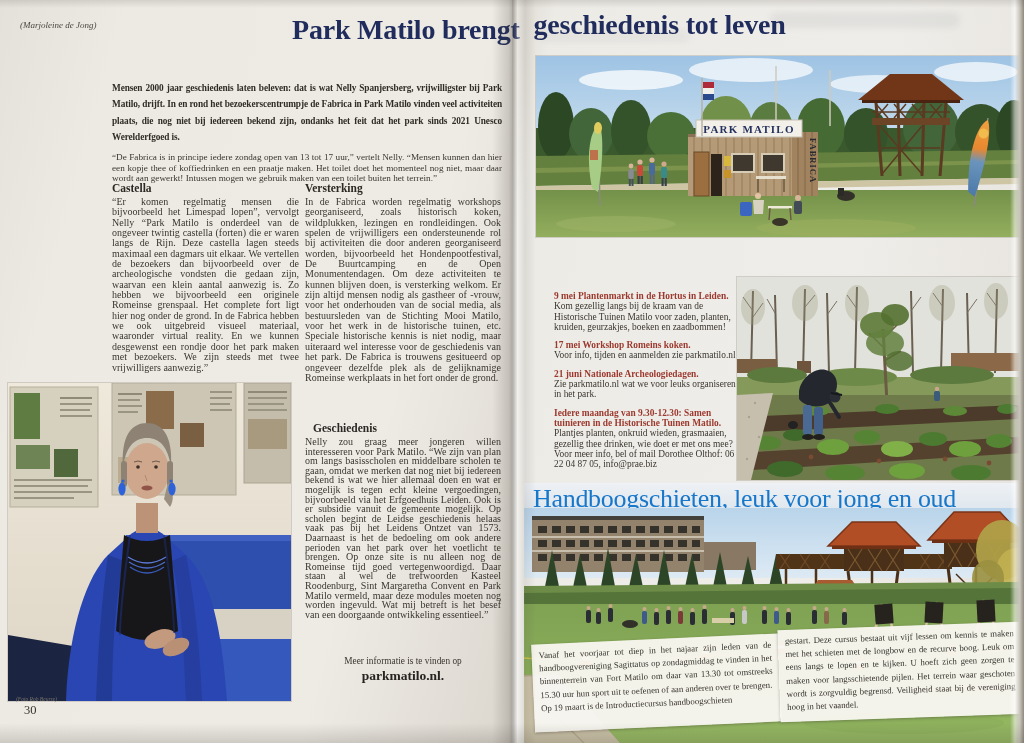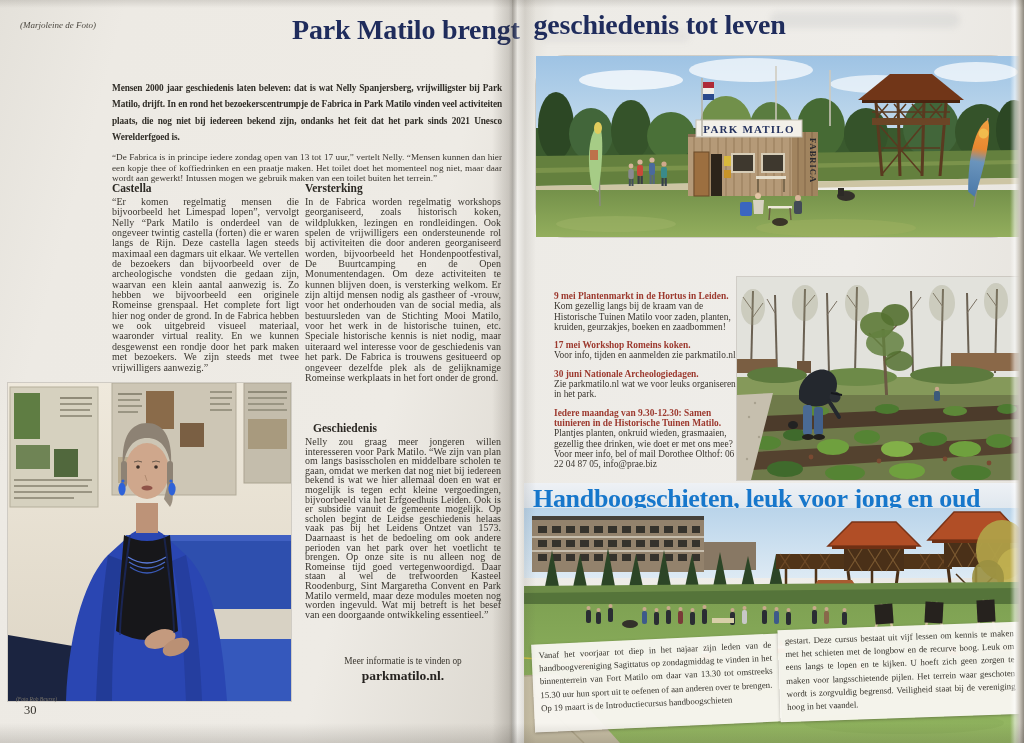--- a/index.html
+++ b/index.html
@@ -40,30 +40,30 @@
   .b-geschiedenis{left:305px;top:437px;width:196px;line-height:9.6px;}
   .more-info{left:305px;top:656px;width:196px;text-align:center;font-size:9.3px;color:#3a362f;}
   .website{left:305px;top:668px;width:196px;text-align:center;font-weight:bold;font-size:13.5px;color:#262320;}
 
   .photo{box-shadow:0 0 0 1px rgba(120,112,98,.25);}
   .photo svg{display:block;}
   .woman-photo{left:8px;top:383px;width:283px;height:318px;}
   .photo-credit{left:16px;top:696px;font-size:5.5px;font-style:italic;color:#7a756a;}
   .page-number{left:24px;top:703px;font-size:12.5px;color:#36332d;}
 
-  .visitor-photo{left:536px;top:56px;width:484px;height:181px;border-radius:29px;}
+  .visitor-photo{left:536px;top:56px;width:484px;height:181px;}
   .activities-head{left:538px;top:240px;width:480px;color:#273266;font-weight:bold;font-size:30px;letter-spacing:-0.4px;white-space:nowrap;}
   .events{left:538px;top:291px;width:201px;}
   .event{margin-bottom:8px;margin-left:16px;}
   .event-title{font-weight:bold;font-size:9.4px;line-height:10.3px;color:#9c392e;}
   .event-body{font-size:9.4px;line-height:10.3px;color:#3a362f;}
   .garden-photo{left:737px;top:277px;width:283px;height:203px;}
 
   .archery-band{left:524px;top:483px;width:496px;height:26px;background:linear-gradient(180deg,#eef1f5,#dfe7ee);}
-  .archery-head{left:533px;top:484px;width:487px;color:#1777cb;font-weight:bold;font-size:26px;letter-spacing:-0.3px;white-space:nowrap;}
+  .archery-head{left:533px;top:484px;width:487px;color:#1777cb;font-weight:normal;font-size:26px;letter-spacing:-0.3px;white-space:nowrap;}
   .archery-photo{left:524px;top:508px;width:500px;height:235px;box-shadow:none;}
   .arch-box{position:absolute;background:rgba(248,246,240,.96);color:#35322b;font-size:8.8px;line-height:13.2px;
     padding:5px 7px;box-shadow:0 1px 3px rgba(40,35,28,.35);text-align:justify;}
   .arch-box.b1{left:533px;top:639px;width:233px;height:78px;transform:rotate(-2.6deg);white-space:pre-line;}
   .arch-box.b2{left:779px;top:626px;width:229px;height:82px;transform:rotate(-2deg);}
 
   .ghost{position:absolute;left:770px;top:12px;width:190px;height:16px;border-radius:8px;
     background:rgba(110,115,130,.10);filter:blur(3px);}
   .ghost2{position:absolute;left:540px;top:30px;width:150px;height:12px;border-radius:6px;
     background:rgba(110,115,130,.07);filter:blur(3px);}
@@ -78,21 +78,21 @@
   <div class="page page-right"></div>
 
   <div class="ghost"></div>
   <div class="ghost2"></div>
 
   <div class="abs spread-title">
     <span class="t1">Park Matilo brengt</span>
     <span class="t2">geschiedenis tot leven</span>
   </div>
 
-  <div class="abs byline">(Marjoleine de Foto)</div>
+  <div class="abs byline">(Marjoleine de Jong)</div>
   <div class="abs intro">Mensen 2000 jaar geschiedenis laten beleven: dat is wat Nelly Spanjersberg, vrijwilligster bij Park Matilo, drijft. In en rond het bezoekerscentrumpje de Fabrica in Park Matilo vinden veel activiteiten plaats, die nog niet bij iedereen bekend zijn, ondanks het feit dat het park sinds 2021 Unesco Werelderfgoed is.</div>
   <div class="abs lead-quote">“De Fabrica is in principe iedere zondag open van 13 tot 17 uur,” vertelt Nelly. “Mensen kunnen dan hier een kopje thee of koffiedrinken en een praatje maken. Het toilet doet het momenteel nog niet, maar daar wordt aan gewerkt! Intussen mogen we gebruik maken van een toilet buiten het terrein.”</div>
 
   <div class="abs sec-head h-castella">Castella</div>
   <div class="abs sec-body b-castella">“Er komen regelmatig mensen die bijvoorbeeld het Limespad lopen”, vervolgt Nelly “Park Matilo is onderdeel van de ongeveer twintig castella (forten) die er waren langs de Rijn. Deze castella lagen steeds maximaal een dagmars uit elkaar. We vertellen de bezoekers dan bijvoorbeeld over de archeologische vondsten die gedaan zijn, waarvan een klein aantal aanwezig is. Zo hebben we bijvoorbeeld een originele Romeinse grenspaal. Het complete fort ligt hier nog onder de grond. In de Fabrica hebben we ook uitgebreid visueel materiaal, waaronder virtual reality. En we kunnen desgewenst een rondje door het park maken met bezoekers. We zijn steeds met twee vrijwilligers aanwezig.”</div>
 
   <div class="abs sec-head h-versterking">Versterking</div>
   <div class="abs sec-body b-versterking">In de Fabrica worden regelmatig workshops georganiseerd, zoals historisch koken, wildplukken, lezingen en rondleidingen. Ook spelen de vrijwilligers een ondersteunende rol bij activiteiten die door anderen georganiseerd worden, bijvoorbeeld het Hondenpootfestival, De Buurtcamping en de Open Monumentendagen. Om deze activiteiten te kunnen blijven doen, is versterking welkom. Er zijn altijd mensen nodig als gastheer of -vrouw, voor het onderhouden van de social media, als bestuursleden van de Stichting Mooi Matilo, voor het werk in de historische tuinen, etc. Speciale historische kennis is niet nodig, maar uiteraard wel interesse voor de geschiedenis van het park. De Fabrica is trouwens gesitueerd op ongeveer dezelfde plek als de gelijknamige Romeinse werkplaats in het fort onder de grond.</div>
 
   <div class="abs sec-head h-geschiedenis">Geschiedenis</div>
@@ -368,21 +368,21 @@
   <div class="abs events">
     <div class="event">
       <div class="event-title">9 mei Plantenmarkt in de Hortus in Leiden.</div>
       <div class="event-body">Kom gezellig langs bij de kraam van de Historische Tuinen Matilo voor zaden, planten, kruiden, geurzakjes, boeken en zaadbommen!</div>
     </div>
     <div class="event">
       <div class="event-title">17 mei Workshop Romeins koken.</div>
       <div class="event-body">Voor info, tijden en aanmelden zie parkmatilo.nl</div>
     </div>
     <div class="event">
-      <div class="event-title">30 juni Nationale Archeologiedagen.</div>
+      <div class="event-title">21 juni Nationale Archeologiedagen.</div>
       <div class="event-body">Zie parkmatilo.nl wat we voor leuks organiseren in het park.</div>
     </div>
     <div class="event">
       <div class="event-title">Iedere maandag van 9.30-12.30: Samen tuinieren in de Historische Tuinen Matilo.</div>
       <div class="event-body">Plantjes planten, onkruid wieden, grasmaaien, gezellig thee drinken, wie doet er met ons mee? Voor meer info, bel of mail Dorothee Olthof: 06 22 04 87 05, info@prae.biz</div>
     </div>
   </div>
 
   <div class="abs photo garden-photo">
     <svg width="283" height="203" viewBox="0 0 283 203">

